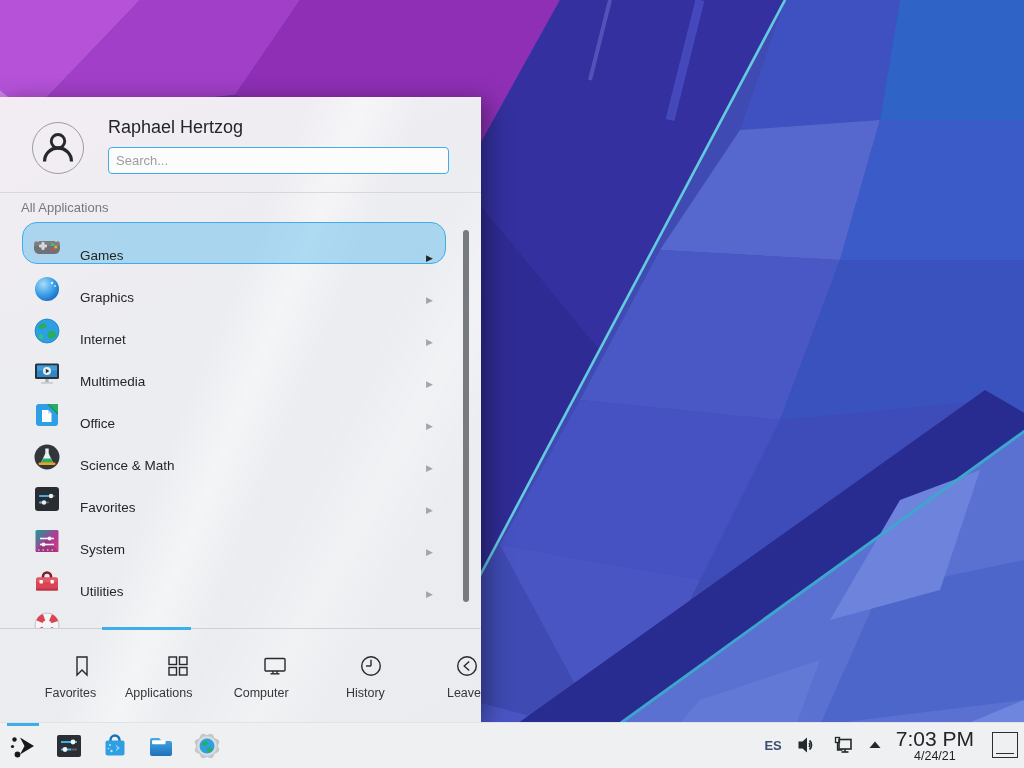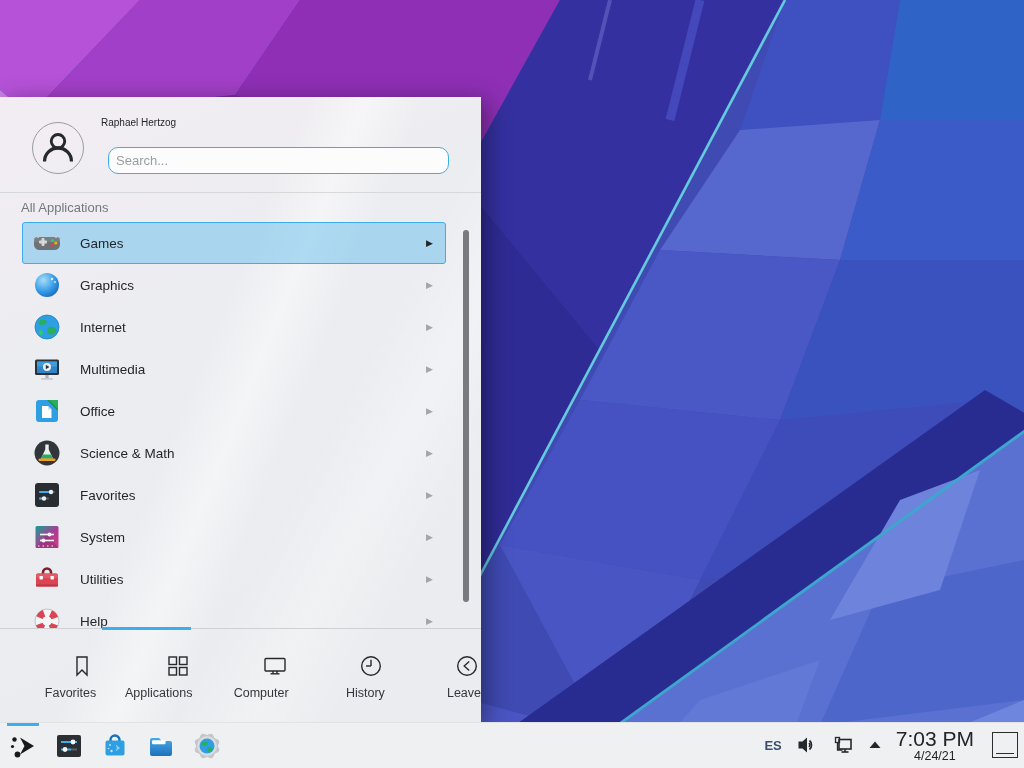--- a/index.html
+++ b/index.html
@@ -16,30 +16,30 @@
   }
   .kickoff::before{
     content:""; position:absolute; inset:0; pointer-events:none;
     background:
       linear-gradient(112deg, transparent 42%, rgba(255,255,255,.45) 50%, transparent 58%),
       linear-gradient(118deg, transparent 62%, rgba(255,255,255,.30) 72%, transparent 82%);
   }
   .ko-header { position:absolute; left:0; top:0; width:100%; height:96px; border-bottom:1px solid #d7d8da; }
   .avatar { position:absolute; left:32px; top:25px; width:52px; height:52px; border-radius:50%;
     border:1px solid #9a9ea1; display:flex; align-items:center; justify-content:center; background:transparent; cursor:pointer; }
-  .user-name { position:absolute; left:101px; top:20px; font-size:10px; color:#232627; }
+  .user-name { position:absolute; left:108px; top:20px; font-size:18px; color:#232627; }
   .search-box { position:absolute; left:108px; top:50px; width:341px; height:27px;
-    border:1px solid #3daee9; border-radius:10px; background:#fcfcfc; font-size:13px; color:#232627;
+    border:1px solid #3daee9; border-radius:4px; background:#fcfcfc; font-size:13px; color:#232627;
     padding:0 7px; outline:none; font-family:"Liberation Sans", sans-serif; }
   .search-box::placeholder { color:#9b9ea1; }
   .section-label { position:absolute; left:21px; top:103px; font-size:13px; color:#75797c; }
 
   .ko-list { position:absolute; left:0; top:125px; width:481px; height:406px; overflow:hidden; }
-  .ko-row { position:relative; width:424px; height:42px; margin-left:22px; display:flex; align-items:center;
-    border:1px solid transparent; border-radius:3px; cursor:pointer; }
+  .ko-row { position:relative; width:424px; height:42px; margin-left:22px; display:flex; align-items:flex-end;
+    border:1px solid transparent; border-radius:15px; cursor:pointer; }
   .ko-row.selected { background:rgba(61,174,233,.38); border-color:#3daee9; }
   .ko-row .cat-icon { width:32px; height:32px; margin-left:8px; flex:0 0 32px; }
   .ko-row .cat-label { margin-left:17px; font-size:13.5px; color:#232627; }
   .ko-row .row-arrow { position:absolute; right:12px; font-size:9px; color:#a2a6aa; }
   .ko-row.selected .row-arrow { color:#232627; }
 
   .ko-scrollbar { position:absolute; right:12px; top:133px; width:6px; height:372px; border-radius:3px; background:#777b7f; cursor:pointer; }
 
   .ko-footer { position:absolute; left:0; bottom:0; width:481px; height:94px; border-top:1px solid #cfd0d3; display:flex; }
   .tab-indicator { position:absolute; left:102px; top:-2px; width:89px; height:3px; background:#3daee9; }

